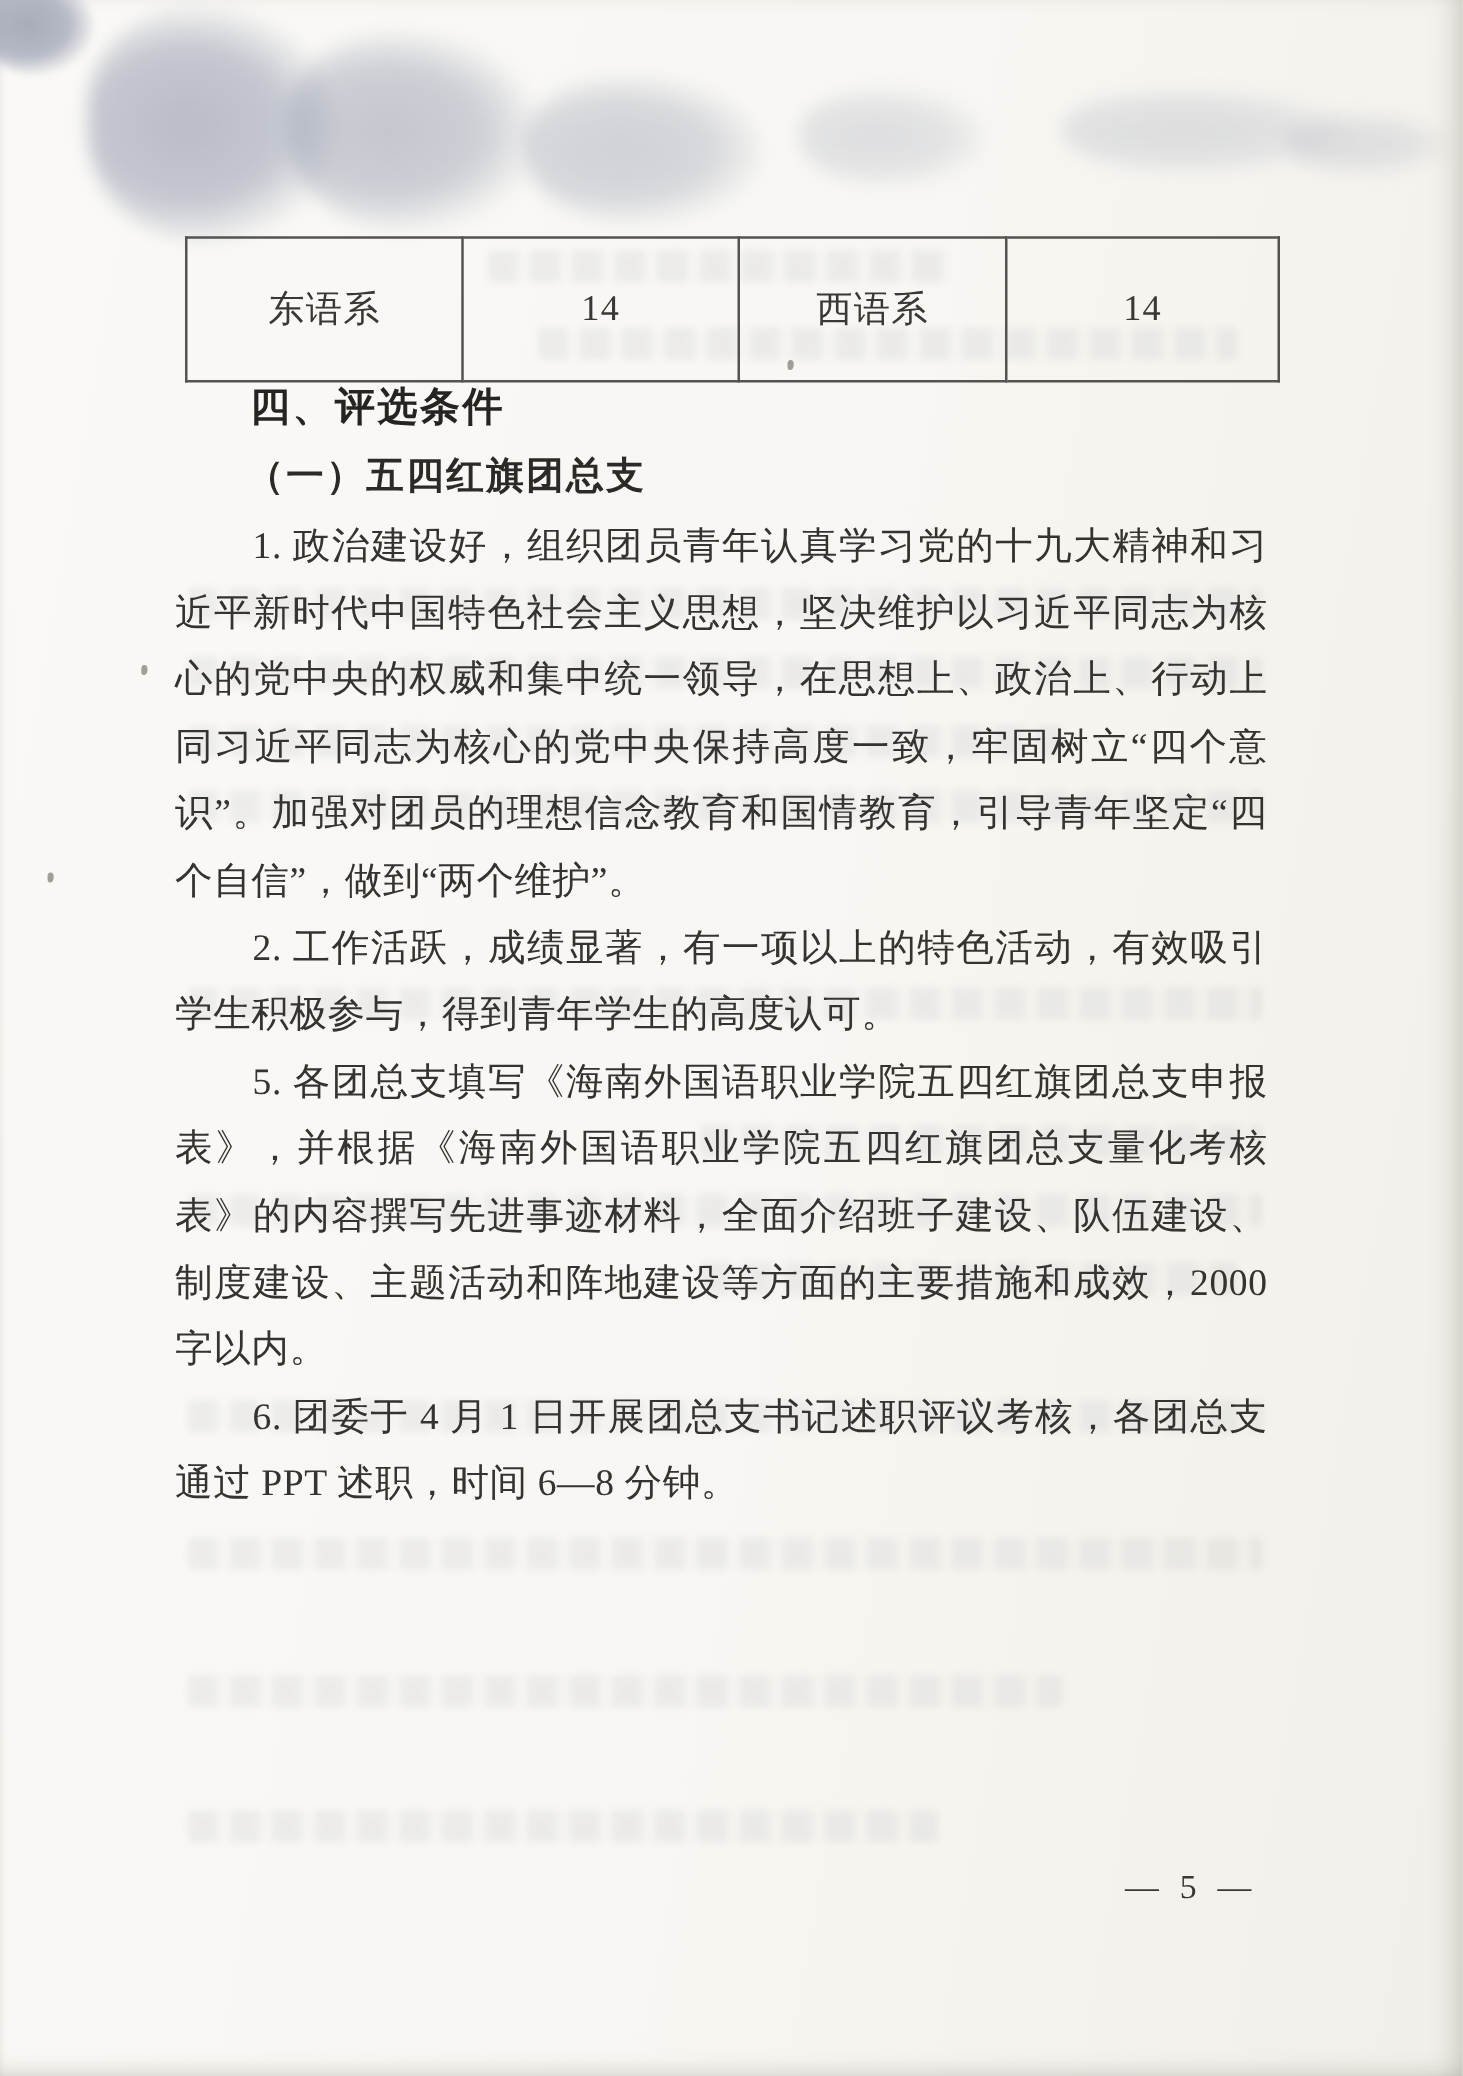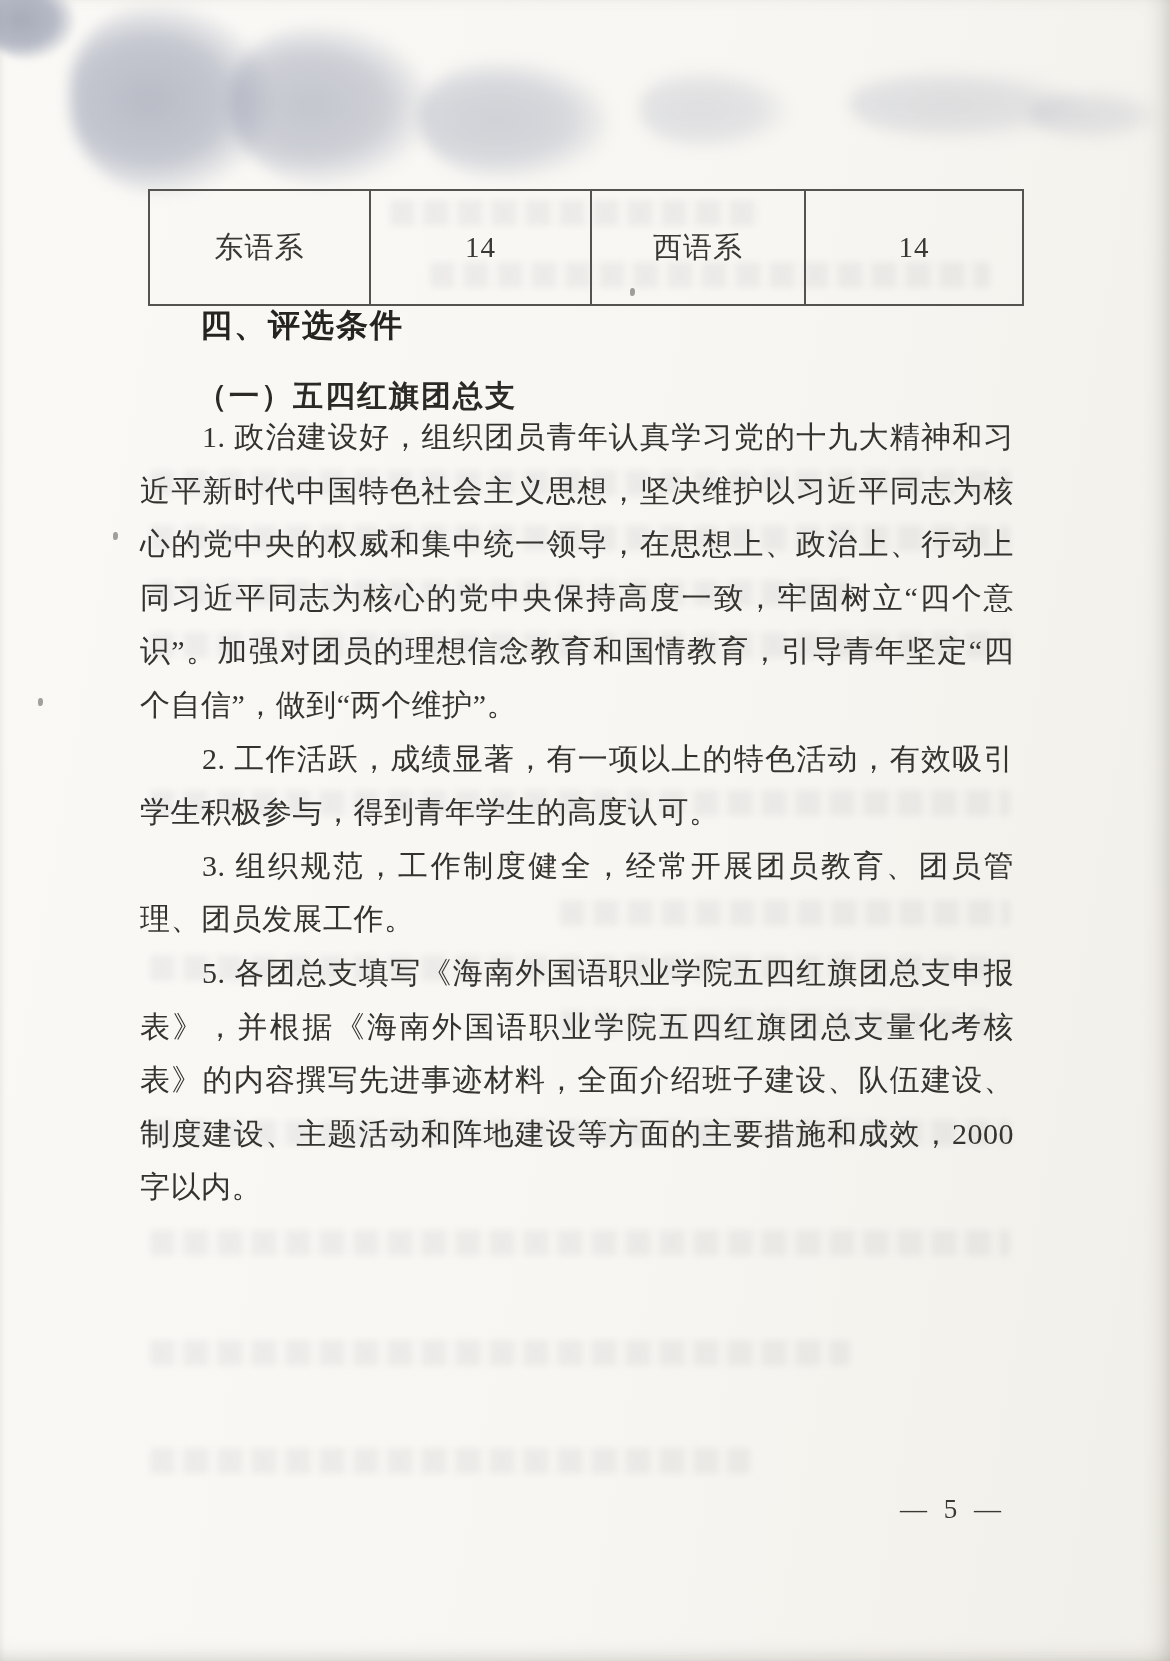--- a/index.html
+++ b/index.html
@@ -78,21 +78,20 @@
     letter-spacing: 2px;
     color: #262420;
   }
   .subsection-heading {
     position: absolute;
     left: 197px; top: 360px;
     font-size: 30px;
     font-weight: 700;
     letter-spacing: 2px;
     color: #2c2a26;
-    margin-top: 16px;
   }
 
   
   .body-text {
     position: absolute;
     left: 140px; top: 410px;
     width: 874px;
   }
   .body-text p {
     margin: 0;
@@ -158,19 +157,19 @@
     </tr>
   </tbody>
     </table>
 
   <div class="section-heading">四、评选条件</div>
   <div class="subsection-heading">（一）五四红旗团总支</div>
 
   <div class="body-text">
     <p>1. 政治建设好，组织团员青年认真学习党的十九大精神和习近平新时代中国特色社会主义思想，坚决维护以习近平同志为核心的党中央的权威和集中统一领导，在思想上、政治上、行动上同习近平同志为核心的党中央保持高度一致，牢固树立“四个意识”。加强对团员的理想信念教育和国情教育，引导青年坚定“四个自信”，做到“两个维护”。</p>
     <p>2. 工作活跃，成绩显著，有一项以上的特色活动，有效吸引学生积极参与，得到青年学生的高度认可。</p>
-    <p>3. 组织规范，工作制度健全，经常开展团员教育、团员管理、团员发展工作。</p>
     <p>5. 各团总支填写《海南外国语职业学院五四红旗团总支申报表》，并根据《海南外国语职业学院五四红旗团总支量化考核表》的内容撰写先进事迹材料，全面介绍班子建设、队伍建设、制度建设、主题活动和阵地建设等方面的主要措施和成效，2000 字以内。</p>
+    <p>6. 团委于 4 月 1 日开展团总支书记述职评议考核，各团总支通过 PPT 述职，时间 6—8 分钟。</p>
   </div>
 
   <div class="page-number">— 5 —</div>
 
 </div>
 
 </body></html>

